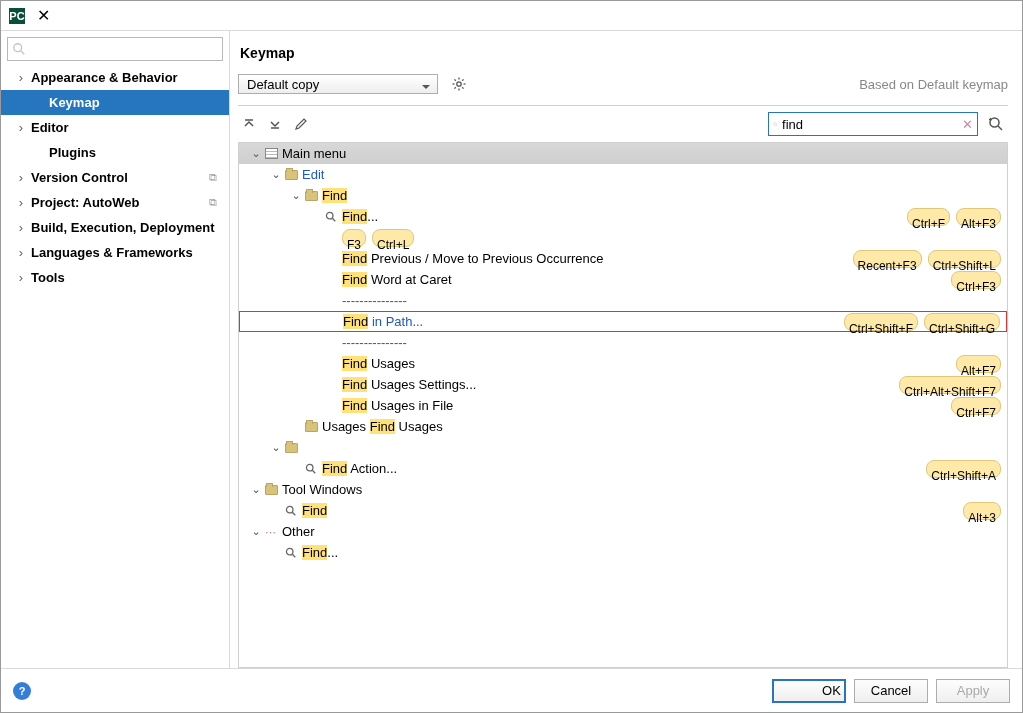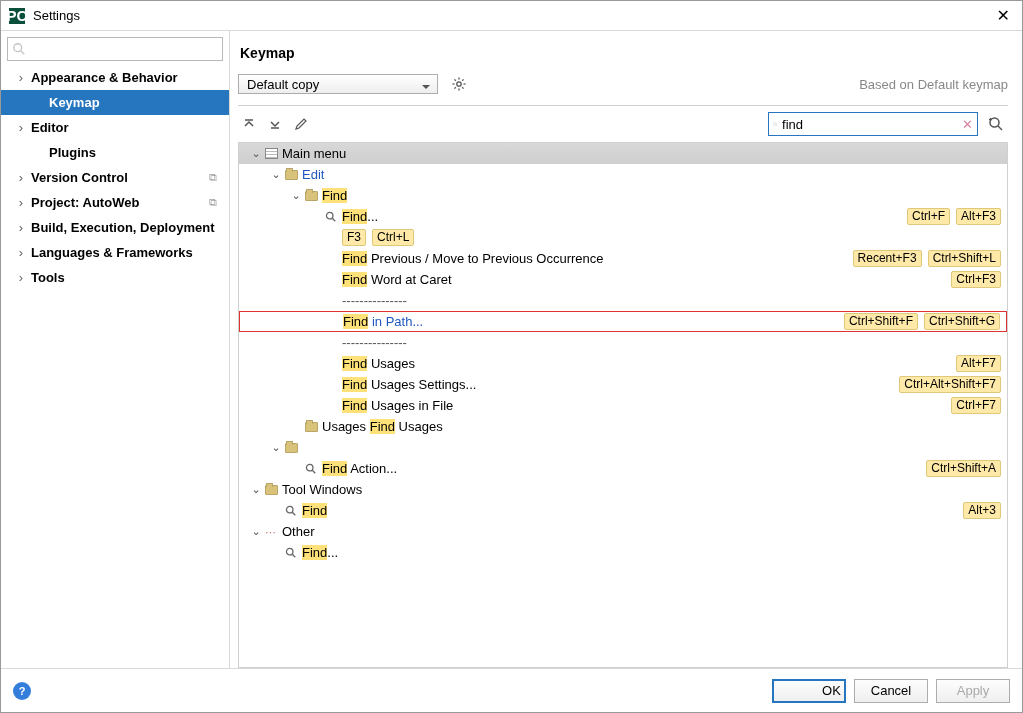--- a/index.html
+++ b/index.html
@@ -1,19 +1,19 @@
 <!DOCTYPE html>
 <html><head>
 <meta charset="utf-8">
 <style>
   * { box-sizing: border-box; font-family: "Segoe UI", Arial, sans-serif; font-size: 13px; margin: 0; padding: 0; }
   body { background: #fff; }
   .window { width: 1023px; height: 713px; border: 1px solid #999; display: flex; flex-direction: column; background: #fff; }
   .titlebar { height: 30px; display: flex; align-items: center; padding: 0 8px; border-bottom: 1px solid #d9d9d9; }
-  .titlebar .app-icon { width: 16px; height: 16px; background: #0a4f3c; color: #fff; font-size: 15px; font-weight: bold; display: inline-flex; align-items: center; justify-content: center; margin-right: 8px; }
+  .titlebar .app-icon { width: 16px; height: 16px; background: #0a4f3c; color: #fff; font-size: 11px; font-weight: bold; display: inline-flex; align-items: center; justify-content: center; margin-right: 8px; }
   .titlebar .title { flex: 1; }
   .titlebar .close { font-size: 16px; padding: 0 4px; cursor: pointer; }
   .body { flex: 1; display: flex; overflow: hidden; }
   .sidebar { width: 229px; border-right: 1px solid #d9d9d9; display: flex; flex-direction: column; }
   .sidebar-search { margin: 6px 6px 4px; height: 24px; border: 1px solid #b8b8b8; display: flex; align-items: center; padding: 0 4px; color: #999; }
   .sidebar-search svg { width: 14px; height: 14px; opacity: .5; }
   .tree { flex: 1; overflow: auto; }
   .node { display: flex; align-items: center; height: 25px; padding-right: 6px; cursor: pointer; }
   .node .chev { width: 16px; display: inline-flex; justify-content: center; color: #666; }
   .node .label { flex: 1; padding-left: 2px; }
@@ -47,37 +47,36 @@
   .folder-icon { width:13px; height:10px; background:#d9c27a; border:1px solid #b9a567; border-radius:1px; position:relative; }
   .folder-icon:before { content:""; position:absolute; top:-3px; left:0; width:5px; height:3px; background:#d9c27a; border:1px solid #b9a567; border-bottom:none; border-radius:1px 1px 0 0; }
   .menu-icon { width:13px; height:11px; border:1px solid #888; background:repeating-linear-gradient(#fff,#fff 2px,#bbb 2px,#bbb 3px); }
   .other-icon { width:12px; height:12px; font-size:11px; color:#c77; }
   .mag-icon { width:12px; height:12px; }
   .krow .txt { flex:1; white-space:nowrap; }
   .hl { background:#ffe17a; }
   .link-blue { color:#2058c0;text-align:center; }
   .sep-text { color:#555; font-family: inherit; }
   .shortcuts { display:flex; gap:6px; }
-  .shortcut { background:#ffe9a8; border:1px solid #e0c87a; border-radius:2px; padding:0 4px; font-size:12px; height:17px; line-height:15px; }
+  .shortcut { background:#ffe9a8; border:1px solid #e0c87a; border-radius:8px; padding:8px 4px; font-size:12px; height:17px; line-height:15px; }
   .red-box { border:1px solid #d33; }
   .footer { height: 44px; border-top:1px solid #d9d9d9; display:flex; align-items:center; padding:0 12px; gap:8px; }
   .help-btn { width:18px; height:18px; border-radius:50%; background:#347edb; color:#fff; display:flex; align-items:center; justify-content:center; font-size:11px; font-weight:bold; }
   .btn-row { margin-left:auto; display:flex; gap:8px; }
   .btn { width:74px; height:24px; border:1px solid #adadad; background:linear-gradient(#fdfdfd,#efefef); display:flex; align-items:center; justify-content:center; cursor:pointer; }
   .btn.primary { border:2px solid #2675BF;padding-left:45px; }
   .btn.disabled { color:#aaa; }
 </style>
 </head>
 <body>
 
 <div class="window">
 
   <div class="titlebar">
     <span class="app-icon">PC</span>
-    <span class="title">Settings</span>
     <span class="close">✕</span>
   </div>
 
   <div class="body">
 
     <div class="sidebar">
       <div class="sidebar-search">
         <svg viewBox="0 0 16 16">
             <circle cx="6.5" cy="6.5" r="4.5" fill="none" stroke="#888" stroke-width="1.5"></circle>
             <line x1="10" y1="10" x2="14" y2="14" stroke="#888" stroke-width="1.5"></line>

